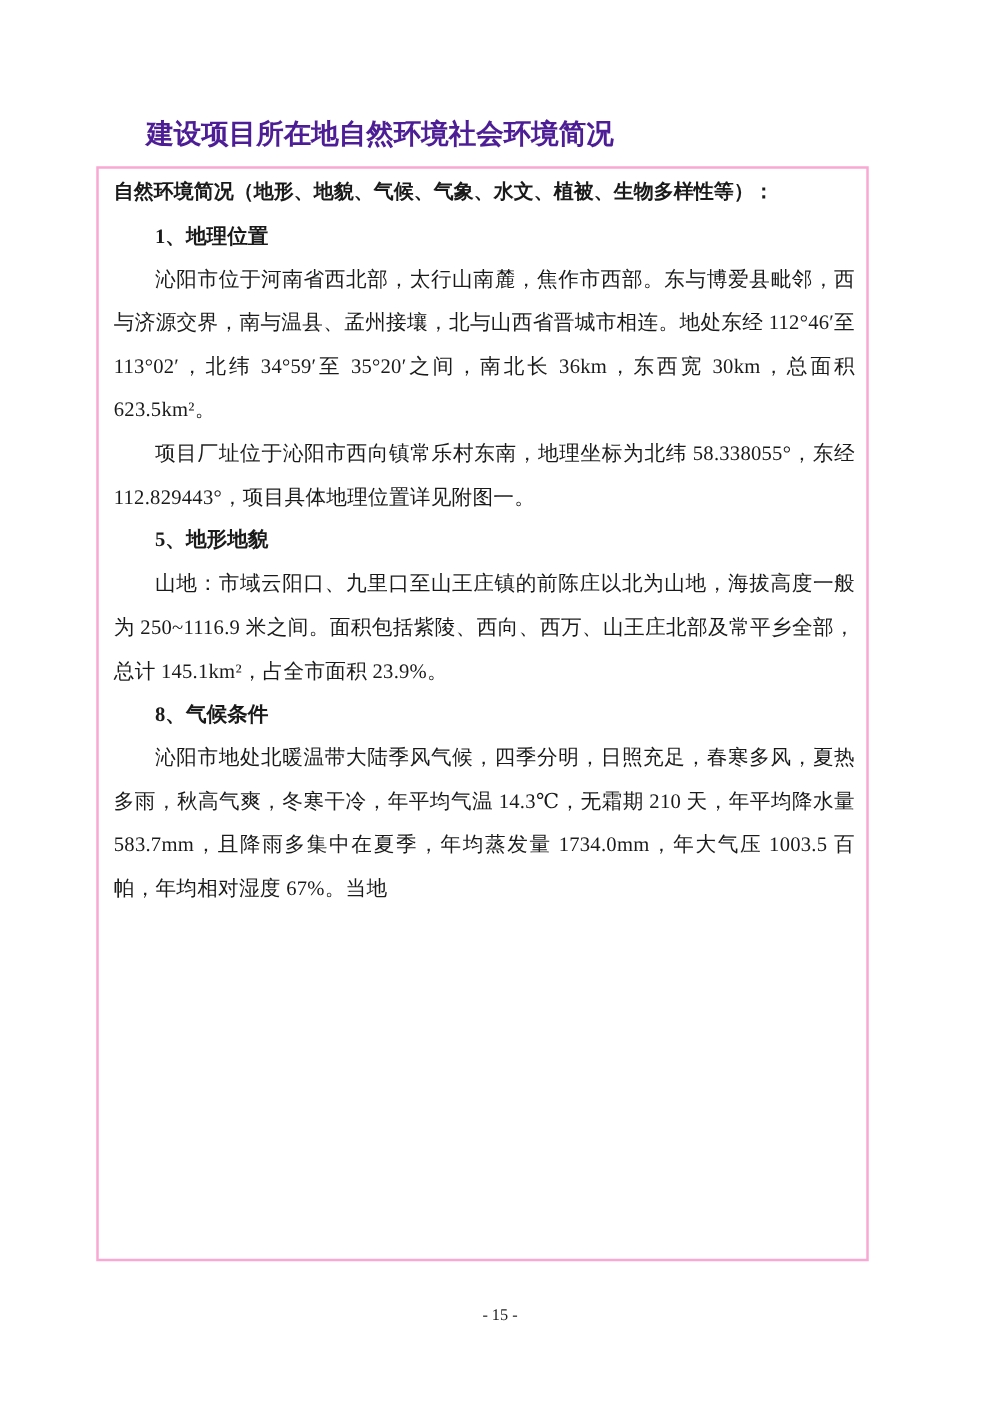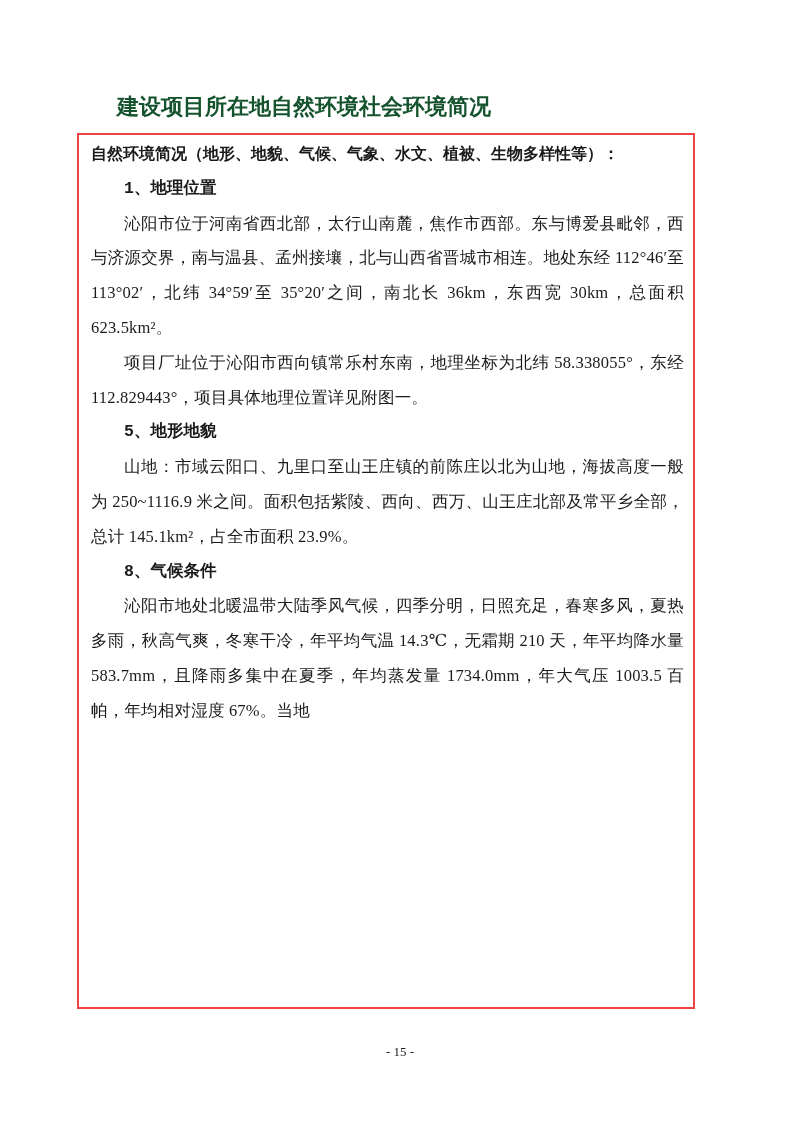--- a/index.html
+++ b/index.html
@@ -13,41 +13,41 @@
     overflow: hidden;
   }
   .page-title {
     position: absolute;
     left: 117px;
     top: 92px;
     font-family: "Liberation Sans", "DejaVu Sans", sans-serif;
     font-weight: 700;
     font-size: 22px;
     white-space: nowrap;
-    color: #14532d;
+    color: #4c1d95;
   }
   .content-box {
     position: absolute;
     left: 77px;
     top: 133px;
     width: 618px;
     height: 876px;
-    border: 2px solid #ef4444;
+    border: 2px solid #f9a8d4;
     padding: 2px 9px 0 12px;
     overflow: hidden;
   }
   .box-header {
     font-family: "Liberation Sans", "DejaVu Sans", sans-serif;
     font-weight: 700;
     font-size: 16px;
     line-height: 34.8px;
     white-space: nowrap;
   }
   .section-heading {
-    font-family: Liberation Mono, monospace;
+    font-family: Liberation Serif, serif;
     font-weight: 700;
     font-size: 16.5px;
     line-height: 34.8px;
     text-indent: 2em;
   }
   .para {
     font-size: 16.5px;
     line-height: 34.8px;
     text-indent: 2em;
     text-align: justify;

